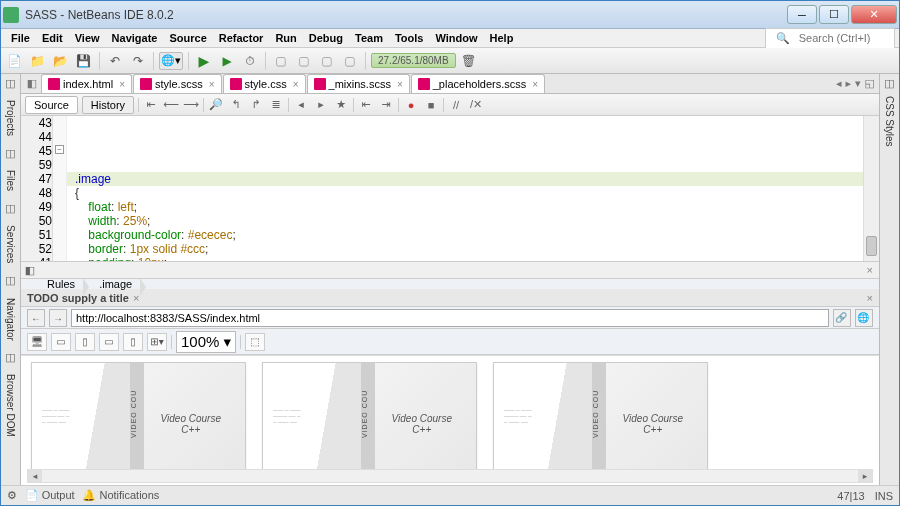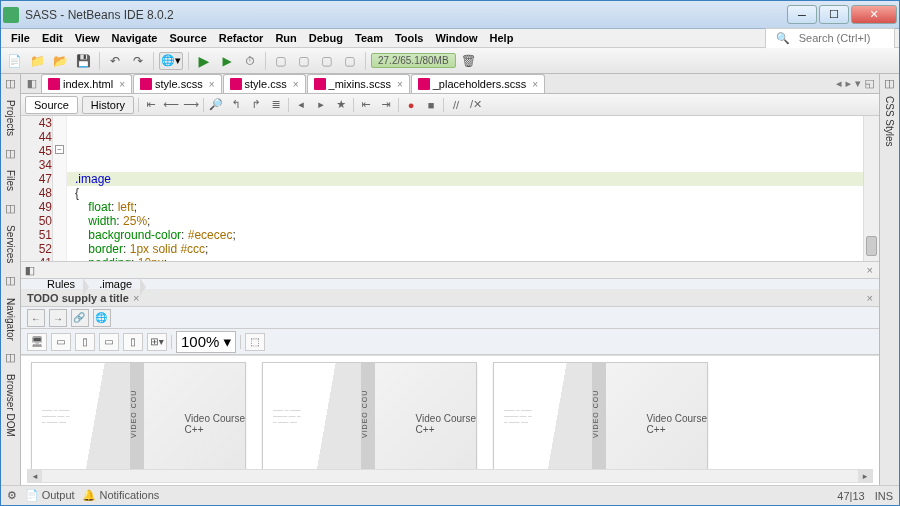--- a/index.html
+++ b/index.html
@@ -34,21 +34,21 @@
 .tab.active { background: #fff; }
 .tab .ico { width: 12px; height: 12px; background: #d06; border-radius: 1px; font-size:8px; }
 .tab .x { color: #888; font-size: 10px; margin-left: 3px; }
 .tabs-right{margin-left:auto;display:flex;align-items:center;gap:4px;padding-right:4px;color:#777;}
 .editor-toolbar { height: 22px; background: linear-gradient(#f7f7f7,#e8e8e8); border-bottom: 1px solid #ccc; display: flex; align-items: center; padding: 0 4px; gap: 4px; }
 .src-btn { padding: 2px 8px; border: 1px solid #bbb; background: #fff; font-size: 11px; border-radius: 2px; }
 .src-btn.inactive { background: #efefef; }
 .et-ico { width: 16px; height: 16px; display:flex;align-items:center;justify-content:center;font-size:11px;color:#666;}
 .et-sep { width:1px;height:14px;background:#ccc;}
 .editor { flex: 1; display: flex; background: #fff; min-height: 0; overflow: hidden; position: relative; font-family: "Courier New", monospace; font-size: 12px; }
-.gutter { width: 32px; background: #f0f0f0; color: #7f1d1d; text-align: right; padding-right: 0; border-right: 1px solid #ddd; }
+.gutter { width: 32px; background: #f0f0f0; color: #000000; text-align: right; padding-right: 0; border-right: 1px solid #ddd; }
 .fold-margin { width: 14px; background: #f8f8f8; border-right: 1px solid #eee; position: relative; }
 .fold-box{width:9px;height:9px;border:1px solid #999;background:#fff;font-size:8px;line-height:7px;text-align:center;color:#666;position:absolute;left:2px;}
 .code { flex: 1; padding-left: 8px; white-space: pre; color: #333; position: relative; }
 .code .hl-line{position:absolute;left:0;right:0;height:14px;background:#e8f0d8;z-index:0;}
 .code pre{position:relative;z-index:1;line-height:14px;}
 .kw-green { color: #008800; }
 .kw-blue { color: #0000c8; }
 .kw-orange { color: #a76f00; }
 .editor-scroll{width:16px;background:#efefef;border-left:1px solid #ddd;position:relative;}
 .editor-scroll .thumb{position:absolute;left:2px;right:2px;top:120px;height:20px;background:#ccc;border:1px solid #aaa;border-radius:2px;}
@@ -62,21 +62,21 @@
 .browser-url { height: 22px; display: flex; align-items: center; padding: 3px 6px; gap: 4px; border-bottom: 1px solid #ccc; background:#eef1f5; }
 .url-input { flex: 1; border: 1px solid #aaa; padding: 2px 4px; font-size: 11px; background: #fff; }
 .sq-btn{width:18px;height:18px;border:1px solid #bbb;background:#f0f0f0;display:flex;align-items:center;justify-content:center;font-size:10px;color:#555;}
 .device-bar { height: 26px; display: flex; align-items: center; padding: 0 6px; gap: 4px; border-bottom: 1px solid #ccc; background:#eef1f5;}
 .dev-btn { width: 20px; height: 18px; border: 1px solid #ccc; background: #fafafa; display:flex;align-items:center;justify-content:center;font-size:10px;color:#555;}
 .zoom-sel{border:1px solid #bbb;padding:1px 4px;font-size:15px;background:#fff;}
 .preview { flex: 0 0 130px; background: #fff; display: flex; gap: 16px; padding: 6px 10px 0 10px; overflow: hidden; border-top:1px solid #ddd; position:relative;}
 .card { width: 215px; height: 110px; border: 1px solid #ccc; background: linear-gradient(135deg,#f8f8f8,#e8e8e8); position: relative; box-shadow: 0 1px 2px rgba(0,0,0,0.1); overflow:hidden;}
 .card::before { content:""; position:absolute; left:0; top:0; bottom:0; width:48%; background: linear-gradient(100deg,#fff 60%,#e5e5e5 60%); }
 .card .spine { position:absolute; left:46%; top:0; bottom:0; width:14px; background:#cfcfcf; display:flex; flex-direction:column; align-items:center; padding-top:6px; font-size:7px; letter-spacing:1px; color:#555; writing-mode:vertical-rl; transform:rotate(180deg);}
-.card .rt{position:absolute;right:0;top:50px;font-size:10px;color:#555;}
+.card .rt{position:absolute;right:24px;top:50px;font-size:10px;color:#555;font-style:italic;text-align:center;}
 .card .lt{position:absolute;left:10px;top:44px;font-size:5px;color:#999;line-height:1.2;}
 .preview-scroll{position:absolute;left:6px;right:6px;bottom:2px;height:14px;background:#f0f0f0;border:1px solid #ddd;}
 .preview-scroll .arrow{position:absolute;top:0;bottom:0;width:14px;background:#e0e0e0;display:flex;align-items:center;justify-content:center;font-size:9px;color:#666;}
 .preview-scroll .arrow.l{left:0;} .preview-scroll .arrow.r{right:0;}
 .watermark{position:absolute;right:8px;bottom:6px;font-style:italic;font-family:Georgia,serif;font-size:20px;color:rgba(100,100,100,0.35);z-index:5;pointer-events:none;}
 .statusbar { height: 20px; background: #e8e8e8; border-top: 1px solid #ccc; display: flex; align-items: center; padding: 0 6px; font-size: 11px; color: #555; gap: 8px; }
 .statusbar .sb-right{margin-left:auto;display:flex;gap:10px;}
 .line { height: 14px; line-height: 14px; }
 </style>
 </head>
@@ -212,21 +212,21 @@
         <div class="et-sep"></div>
         <div class="et-ico">//</div>
         <div class="et-ico">/✕</div>
       </div>
 
       <div class="editor">
         <div class="gutter" id="gutter">
             <div class="line">43</div>
             <div class="line">44</div>
             <div class="line">45</div>
-            <div class="line">34</div>
+            <div class="line">59</div>
             <div class="line">47</div>
             <div class="line">48</div>
             <div class="line">49</div>
             <div class="line">50</div>
             <div class="line">51</div>
             <div class="line">52</div>
             <div class="line">41</div>
             <div class="line">54</div>
           </div>
         <div class="fold-margin">
@@ -251,20 +251,21 @@
 
       <div class="todo-bar">
         <span>TODO supply a title</span>
         <span style="margin-left:4px;font-weight:normal;color:#888">×</span>
         <div class="close-x">×</div>
       </div>
 
       <div class="browser-url">
         <div class="sq-btn">←</div>
         <div class="sq-btn">→</div>
+        <input class="url-input" value="http://localhost:8383/SASS/index.html" style="">
         <div class="sq-btn">🔗</div>
         <div class="sq-btn">🌐</div>
       </div>
 
       <div class="device-bar">
         <div class="dev-btn">🖥</div>
         <div class="dev-btn">▭</div>
         <div class="dev-btn">▯</div>
         <div class="dev-btn">▭</div>
         <div class="dev-btn">▯</div>

